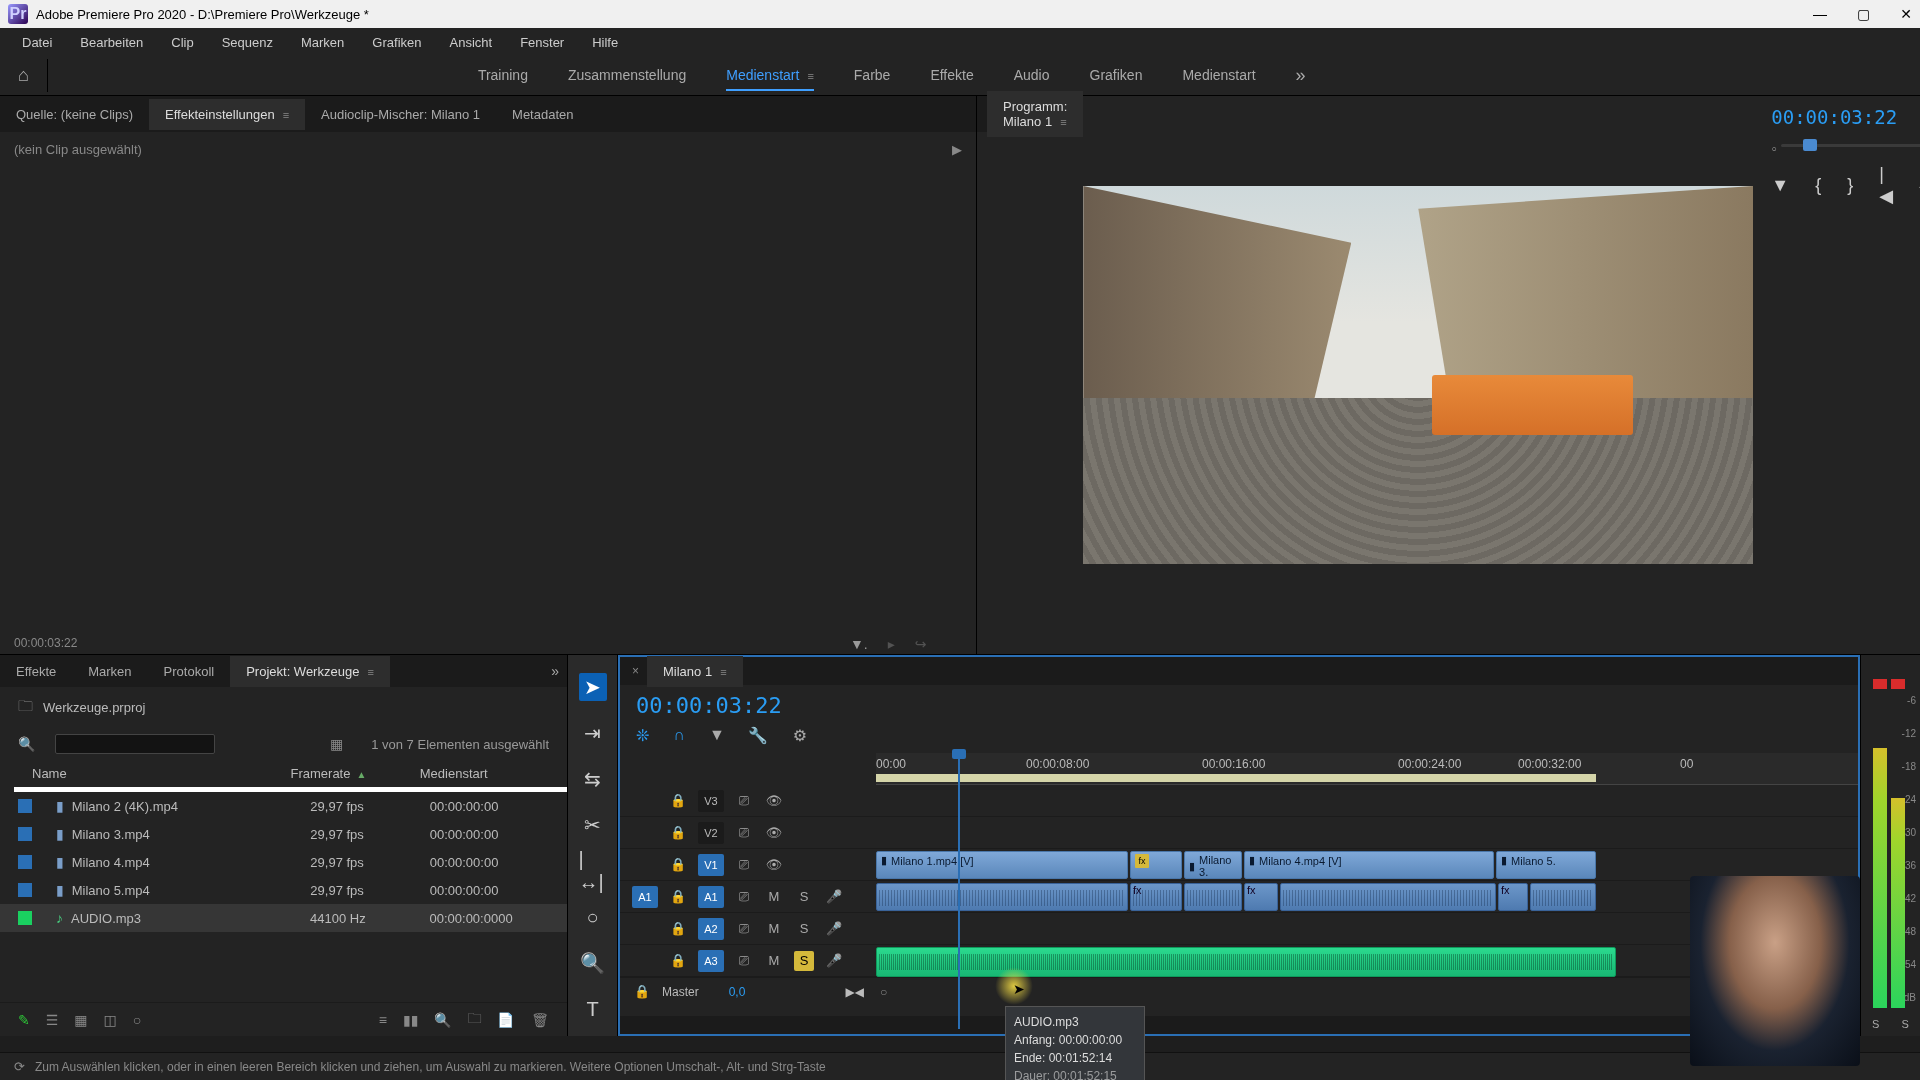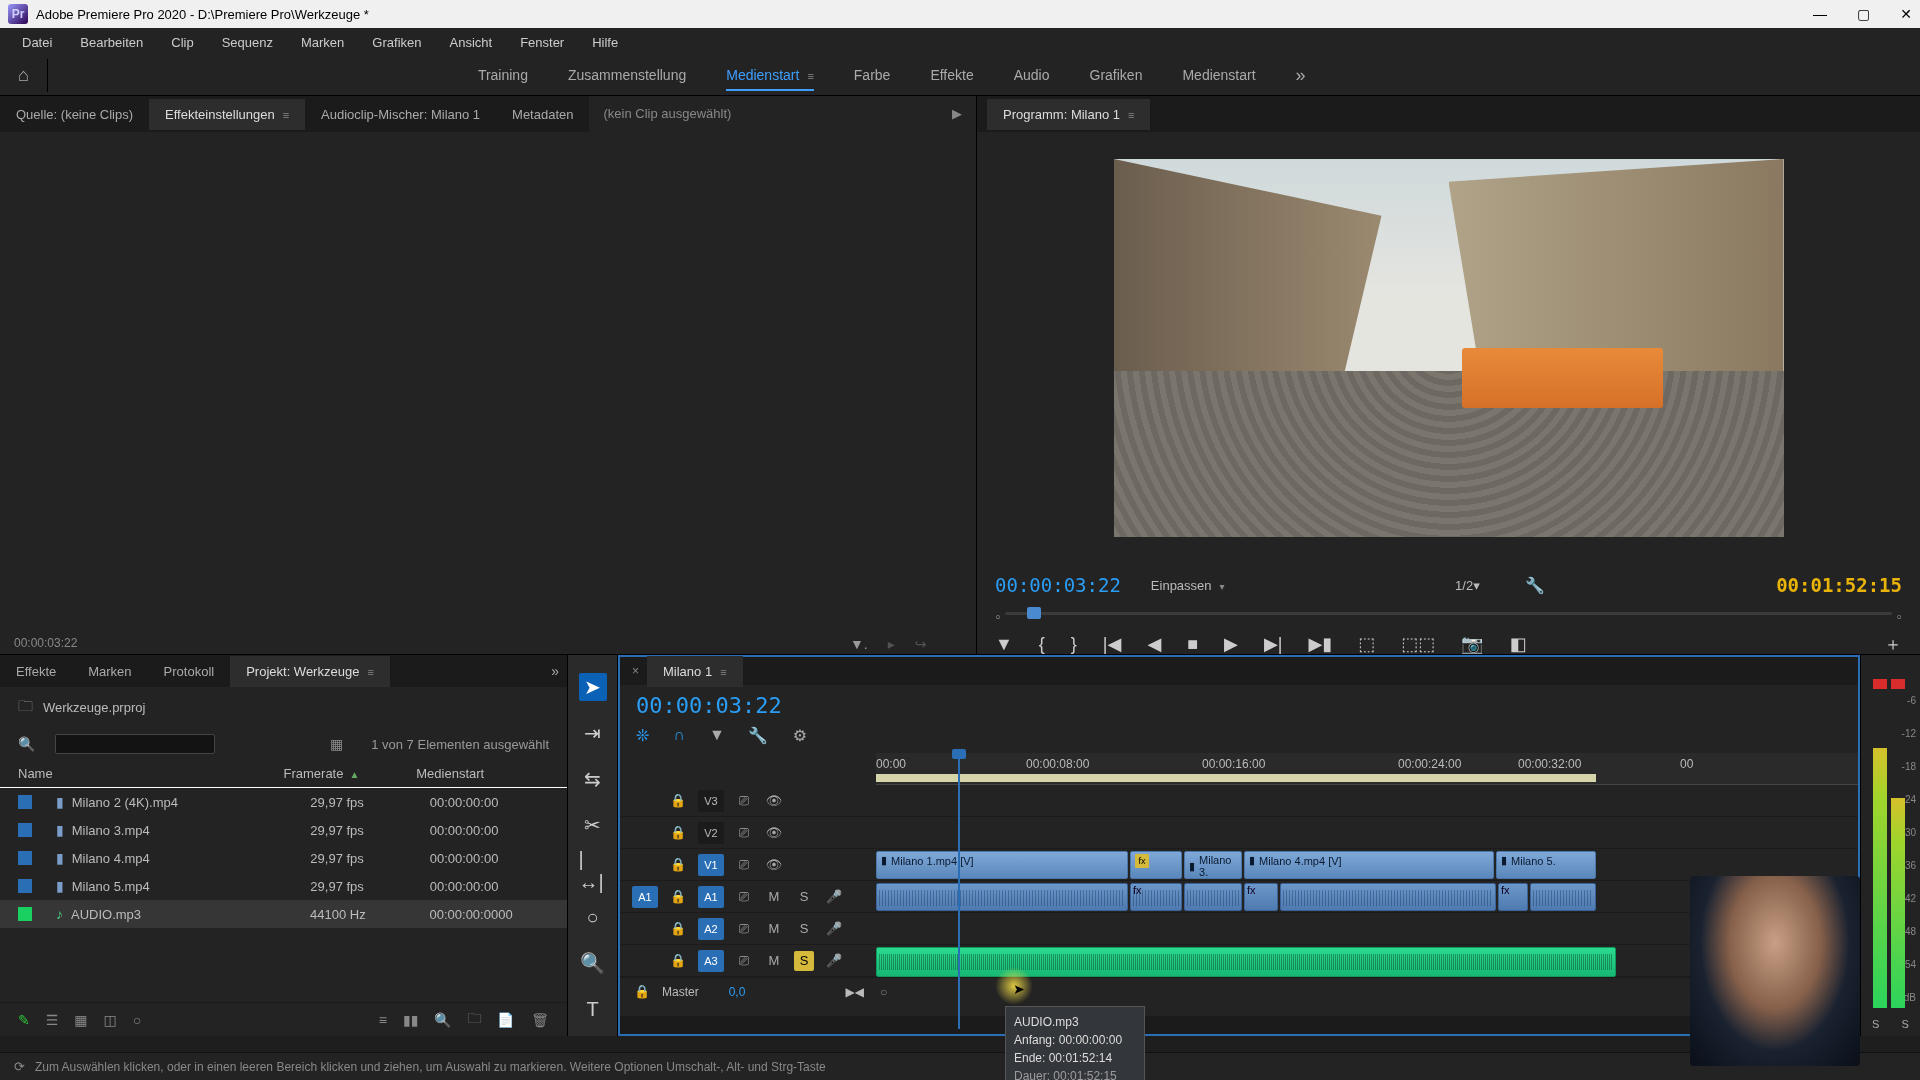--- a/index.html
+++ b/index.html
@@ -1,20 +1,20 @@
 <!DOCTYPE html>
 <html><head>
 <meta charset="utf-8">
 <style>
 * { margin: 0; padding: 0; box-sizing: border-box; font-family: Arial, sans-serif; user-select: none; }
 body { width: 1920px; height: 1080px; background: #1e1e1e; overflow: hidden; position: relative; }
 
 
 .title-bar { height: 28px; background: #f0f0f0; display: flex; align-items: center; padding: 0 8px; }
-.title-bar .app-icon { width: 20px; height: 20px; background: linear-gradient(135deg, #9999ff 0%, #2a0050 100%); border-radius: 3px; display: flex; align-items: center; justify-content: center; color: #d0d0ff; font-size: 12px; font-weight: bold; margin-right: 8px; }
+.title-bar .app-icon { width: 20px; height: 20px; background: linear-gradient(135deg, #9999ff 0%, #2a0050 100%); border-radius: 3px; display: flex; align-items: center; justify-content: center; color: #d0d0ff; font-size: 16px; font-weight: bold; margin-right: 8px; }
 .title-bar .title-text { color: #000; font-size: 13px; }
 .title-bar .win-controls { margin-left: auto; display: flex; gap: 30px; }
 .title-bar .win-controls span { font-size: 14px; cursor: pointer; }
 
 
 .menu-bar { height: 28px; background: #232323; display: flex; align-items: center; padding: 0 10px; gap: 4px; }
 .menu-item { color: #ccc; font-size: 13px; padding: 3px 12px; cursor: pointer; }
 
 
 .workspace-bar { height: 40px; background: #232323; display: flex; align-items: center; border-bottom: 1px solid #000; }
@@ -23,33 +23,33 @@
 .ws-tab { color: #aaa; font-size: 14px; cursor: pointer; padding: 6px 0; }
 .ws-tab.active { color: #3f9fff; border-bottom: 2px solid #3f9fff; }
 .ws-tab .menu-indicator { margin-left: 8px; font-size: 11px; color: #888; }
 .ws-overflow { margin-left: 40px; color: #aaa; font-size: 18px; }
 
 
 .row-top { display: flex; height: 558px; }
 .row-bottom { display: flex; height: 382px; border-top: 1px solid #000; }
 
 
-.panel-tl { width: 977px; background: #232323; border-right: 1px solid #000; display: flex; flex-direction: row; }
+.panel-tl { width: 977px; background: #232323; border-right: 1px solid #000; display: flex; flex-direction: column; }
 .tabs-bar { height: 36px; display: flex; align-items: center; background: #1b1b1b; }
 .tab { color: #aaa; font-size: 13px; padding: 8px 16px; cursor: pointer; }
 .tab.active { color: #ddd; background: #2d2d2d; }
 .tab .menu-indicator { margin-left: 8px; font-size: 11px; color: #888; }
 .panel-body { flex: 1; padding: 10px 14px; color: #999; font-size: 13px; background: #232323; }
 .panel-body .no-clip { color: #888; }
 .panel-body .triangle { float: right; color: #888; }
 .panel-bottom-status { position: absolute; left: 14px; top: 636px; color: #888; font-size: 12px; }
 .panel-bottom-icons { position: absolute; left: 850px; top: 636px; display: flex; gap: 20px; color: #999; font-size: 14px; }
 
 
-.panel-tr { width: 943px; background: #232323; display: flex; flex-direction: column; }
+.panel-tr { width: 943px; background: #232323; display: flex; flex-direction: row; }
 .prg-tab-bar { height: 36px; display: flex; align-items: center; padding-left: 10px; background: #1b1b1b; }
 .prg-view { flex: 1; display: flex; align-items: center; justify-content: center; position: relative; }
 .prg-view .video-placeholder { width: 670px; height: 378px; position: relative; overflow: hidden; }
 .sky { position: absolute; left:0; right:0; top:0; height: 60%; background: linear-gradient(to bottom, #cfd9db 0%, #e5e5e0 60%); }
 .building-l { position: absolute; left: 0; top: 0; width: 40%; height: 60%; background: linear-gradient(to right, #6b5d4e 0%, #9b8a70 100%); clip-path: polygon(0 0, 100% 25%, 85% 100%, 0 100%); }
 .building-r { position: absolute; right: 0; top: 0; width: 50%; height: 60%; background: linear-gradient(to left, #8a7960 0%, #b0a388 100%); clip-path: polygon(0 10%, 100% 0, 100% 100%, 10% 100%); }
 .tram { position: absolute; left: 52%; top: 50%; width: 30%; height: 16%; background: linear-gradient(to bottom, #e88a3a 0%, #d57028 100%); border-radius: 3px; }
 .ground { position: absolute; left:0; right:0; bottom:0; height: 44%; background: repeating-radial-gradient(circle at 50% -20%, #7a766e 0, #7a766e 6px, #6d6962 6px, #6d6962 12px); }
 .prg-controls { height: 90px; padding: 10px 18px; }
 .prg-info { display: flex; align-items: center; gap: 30px; }
@@ -70,21 +70,21 @@
 .panel-bl { width: 568px; background: #232323; border-right: 1px solid #000; display: flex; flex-direction: column; }
 .bl-tabs { height: 32px; display: flex; align-items: center; background: #1b1b1b; }
 .bl-tabs .more { margin-left: auto; margin-right: 8px; color: #aaa; font-size: 14px; }
 .proj-name-row { padding: 8px 18px; color: #bbb; font-size: 13px; display: flex; align-items: center; gap: 10px; }
 .proj-name-row .bin-icon { color: #888; font-size: 15px; }
 .search-row { padding: 6px 18px; display: flex; align-items: center; gap: 20px; }
 .search-row .search-icon { color: #888; font-size: 14px; }
 .search-row .search-input { width: 160px; height: 20px; background: #131313; border: 1px solid #444; border-radius: 2px; color: #ccc; padding: 0 6px; }
 .search-row .grid-icon { color: #888; font-size: 14px; margin-left: auto; }
 .search-row .count { color: #999; font-size: 13px; margin-left: 8px; }
-.list-header { display: flex; padding: 6px 18px; color: #bbb; font-size: 13px; border-bottom: 1px solid #ffffff; }
+.list-header { display: flex; padding: 6px 18px; color: #bbb; font-size: 13px; border-bottom: 5px solid #ffffff; margin-left: 14px; }
 .col-name { flex: 2; }
 .col-fr { flex: 1; }
 .col-ms { flex: 1; }
 .sort-chev { color: #6a6; font-size: 10px; margin-left: 6px; }
 .list-body { }
 .list-row { display: flex; align-items: center; padding: 6px 18px; color: #bbb; font-size: 13px; }
 .list-row .chip { width: 14px; height: 14px; background: #2a6fb5; margin-right: 24px; }
 .list-row.audio .chip { background: #1ad060; }
 .list-row.selected { background: #363636; }
 .list-row .clip-icon { color: #7a9ec9; margin-right: 8px; font-size: 14px; }

